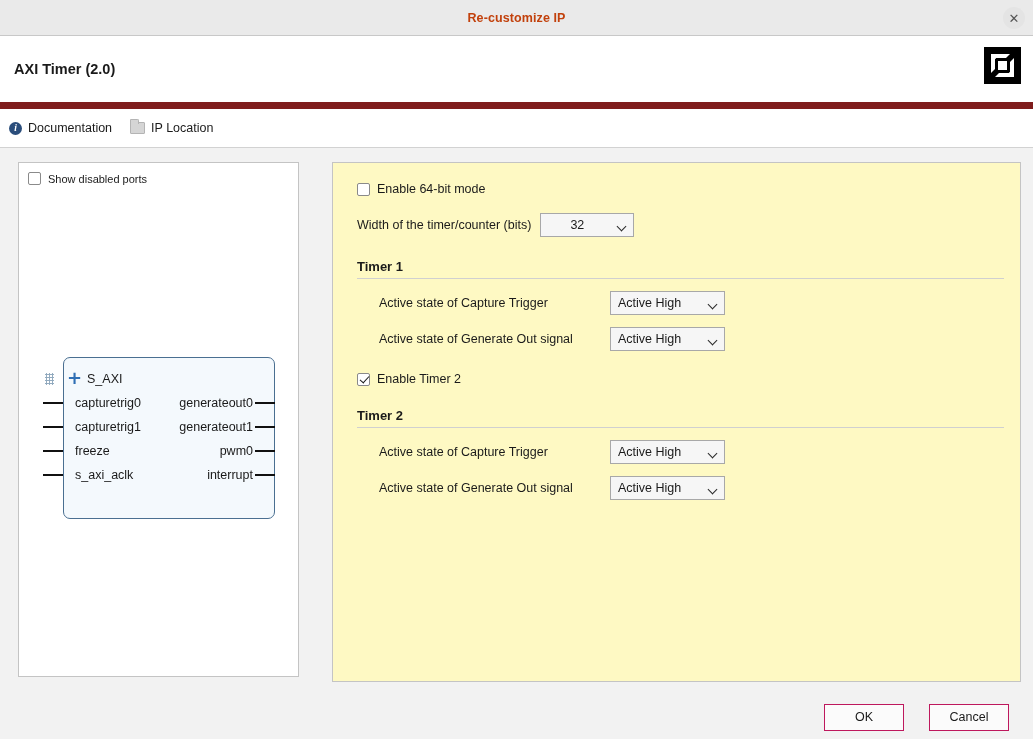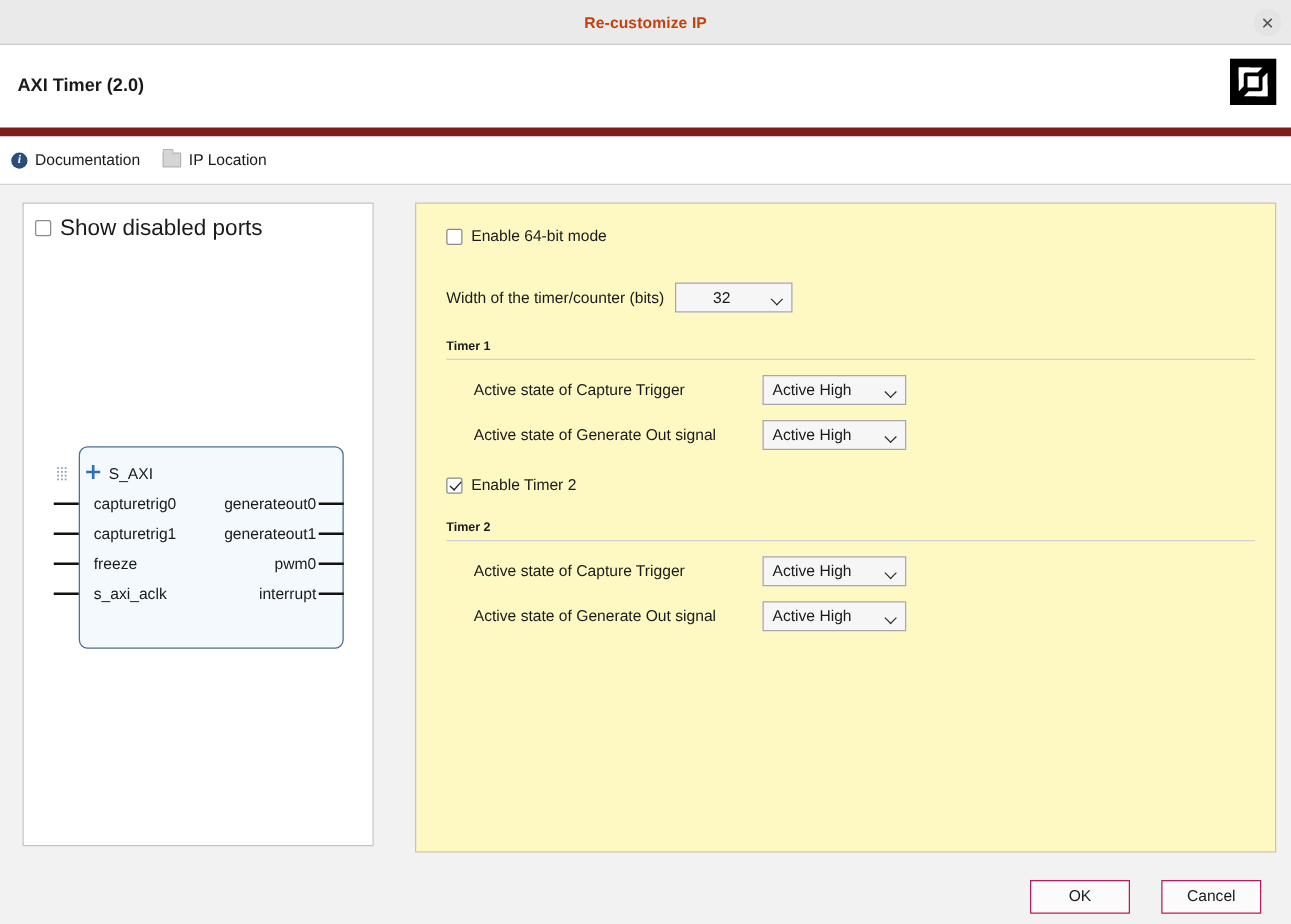--- a/index.html
+++ b/index.html
@@ -91,21 +91,21 @@
   .left-panel {
     width: 281px; height: 515px;
     background: #ffffff;
     border: 1px solid #c4c4c4;
     position: relative;
     flex: 0 0 281px;
   }
   .show-ports-row {
     display: flex; align-items: center;
     padding: 9px 0 0 9px;
-    font-size: 18px; color: #1a1a1a;
+    font-size: 11px; color: #1a1a1a;
     cursor: pointer;
   }
 
   
   .cb {
     width: 13px; height: 13px;
     border: 1px solid #8a8a8a; background: #fff;
     border-radius: 2px; margin-right: 7px;
     position: relative; flex: 0 0 13px;
   }
@@ -196,26 +196,26 @@
     border: 1px solid #c4c4c4;
     padding: 16px 16px 15px 16px;
     position: relative;
   }
 
   .opt-row {
     display: flex; align-items: center;
     font-size: 12.5px; color: #1a1a1a;
   }
   .row-64bit { margin: 3px 0 0 8px; cursor: pointer; }
-  .row-width { margin: 30px 0 0 8px; }
+  .row-width { margin: 17px 0 0 8px; }
   .row-width .lbl { margin-right: 9px; }
 
   .section-head {
     margin: 22px 0 0 8px;
-    font-size: 10px; font-weight: bold; color: #1a1a1a;
+    font-size: 13px; font-weight: bold; color: #1a1a1a;
   }
   .section-rule {
     margin: 4px 0 0 8px;
     height: 1px; background: #d0d0d0;
   }
   .indent-row {
     display: flex; align-items: center;
     margin: 12px 0 0 30px;
     font-size: 12.5px; color: #1a1a1a;
   }

